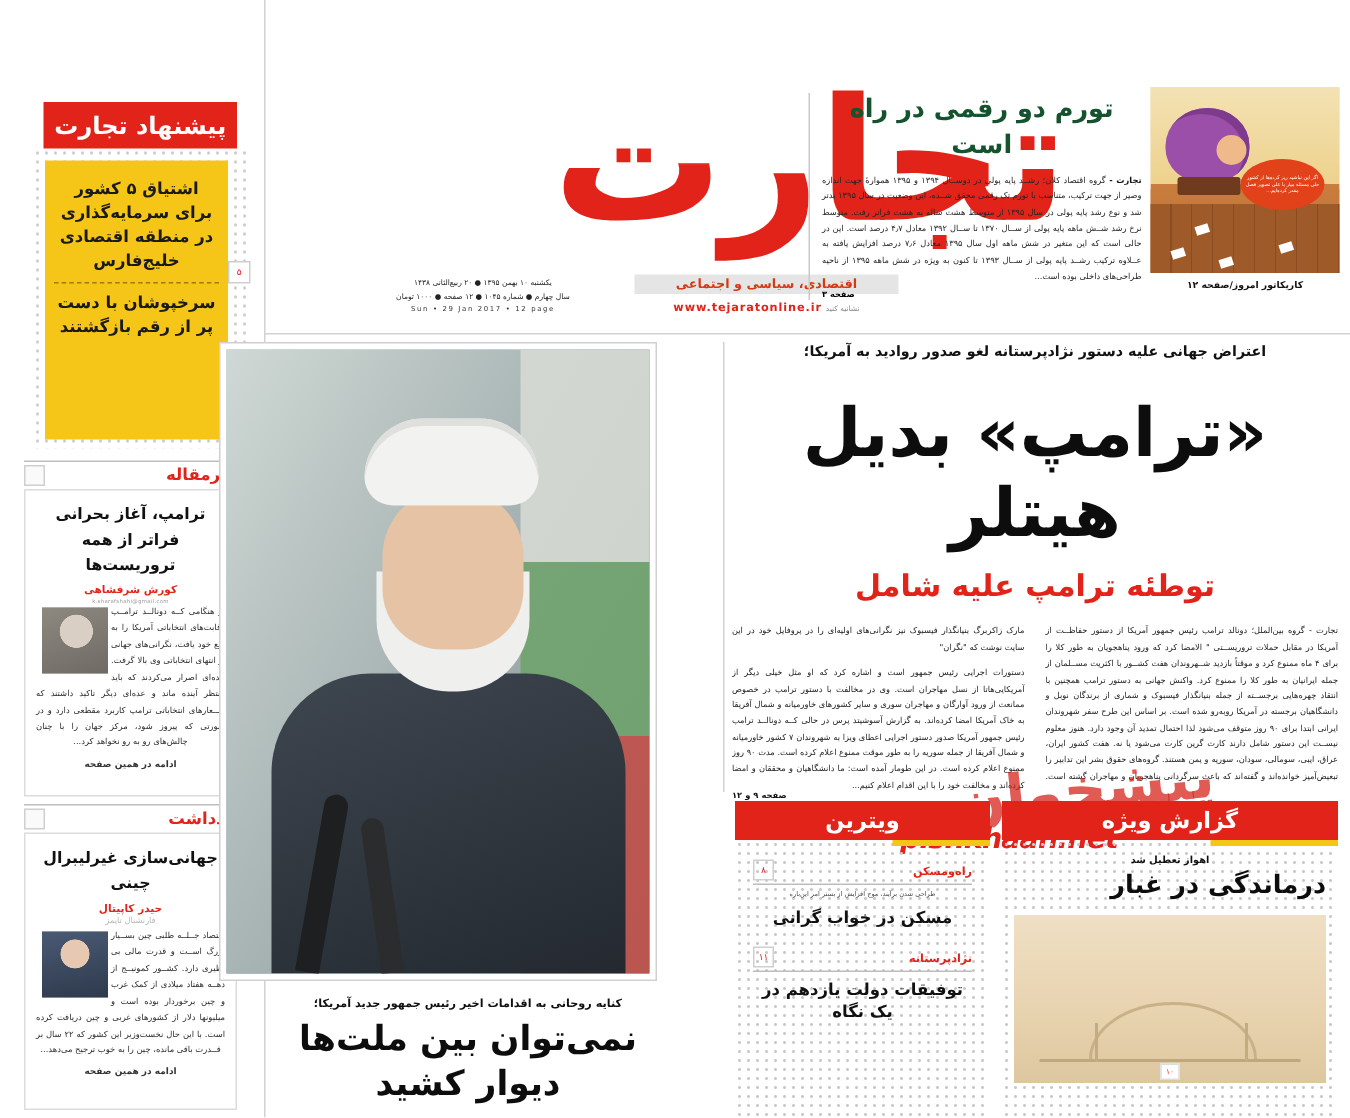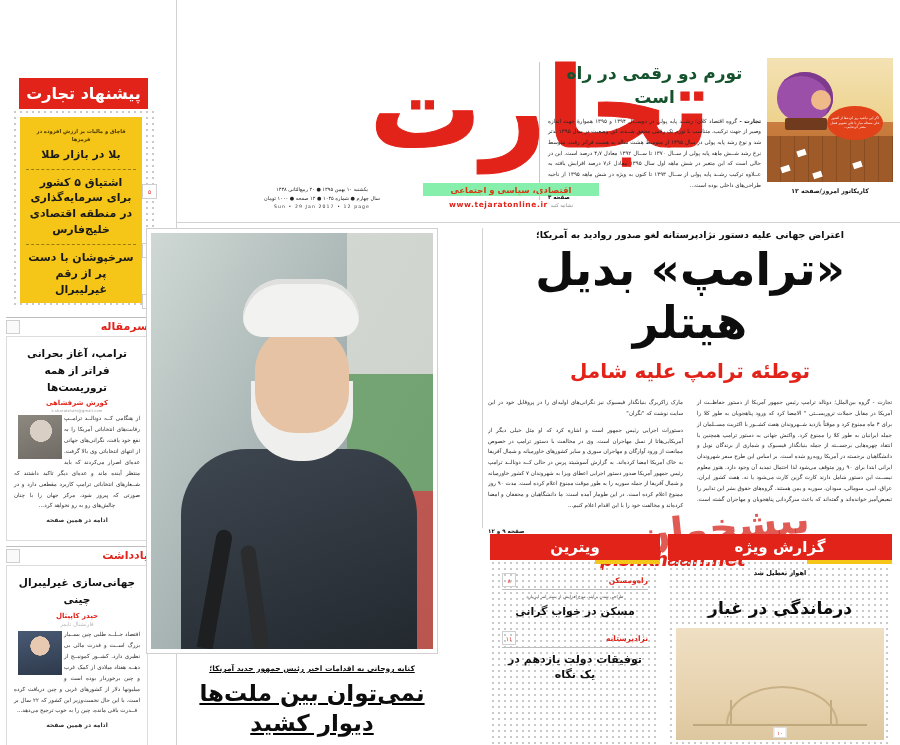--- a/index.html
+++ b/index.html
@@ -24,21 +24,21 @@
     background-image:radial-gradient(#c9c9c9 0.9px, transparent 1px);
     background-size:6px 6px;
   }
 
   
   .sidebar{
     position:absolute;top:0;left:0;
     width:176px;height:745px;
     border-left:0;
     box-sizing:border-box;
-    padding:16px;
+    padding:6px;
   }
   .sidebar-inner{position:relative;width:176px;height:745px;}
 
   .promo-head{
     position:absolute;top:62px;left:35px;
     width:129px;height:31px;
     background:#e2231a;
     color:#fff;
     display:flex;align-items:center;justify-content:center;
     font-size:16px;font-weight:bold;
@@ -142,21 +142,21 @@
   }
   .dateline{
     position:absolute;top:185px;left:82px;
     width:128px;text-align:center;
     font-size:5px;line-height:1.75;color:#222;
   }
   .dateline .lat{font-size:4.6px;letter-spacing:1.1px;color:#333;}
   .tagline{
     position:absolute;top:183px;left:247px;
     width:176px;height:13px;
-    background:#86efac;color:#d43a12;
+    background:#e5e5e5;color:#d43a12;
     font-size:8.5px;font-weight:bold;
     display:flex;align-items:center;justify-content:center;
   }
   .siteline{
     position:absolute;top:200px;left:243px;width:184px;
     text-align:center;font-size:7.5px;color:#e2231a;font-weight:bold;
     letter-spacing:.6px;
   }
   .siteline .note{color:#8a8a8a;font-size:5px;font-weight:normal;letter-spacing:0;}
 
@@ -213,40 +213,40 @@
   .cartoon-cap{
     text-align:center;font-size:6.2px;font-weight:bold;color:#111;margin-top:5px;
   }
 
   
   .headline-zone{
     position:absolute;top:228px;left:488px;width:404px;
   }
   .hl-kicker{
     font-size:9.5px;font-weight:bold;color:#111;text-align:center;line-height:1.5;
-    margin-bottom:1px;
+    margin-bottom:20px;
   }
   .hl-main{
     font-size:45px;font-weight:bold;color:#0d0d0d;text-align:center;line-height:1.18;
     letter-spacing:-1px;
   }
   .hl-sub{
     font-size:20px;font-weight:bold;color:#e2231a;text-align:center;margin-top:8px;line-height:1.4;
   }
   .hl-body{
     margin-top:12px;
     column-count:2;column-gap:14px;column-rule:0;
     font-size:5.5px;line-height:1.95;color:#242424;text-align:justify;
     height:150px;overflow:hidden;
   }
   .hl-pageref{position:absolute;top:300px;left:0;font-size:5.6px;font-weight:bold;color:#111;}
 
   
   .photo-col{
-    position:absolute;top:228px;left:186px;width:252px;text-decoration:underline;
+    position:absolute;top:228px;left:186px;width:252px;
   }
   .photo-frame{
     width:292px;height:426px;
     border:1px solid #d0d0d0;
     box-sizing:border-box;
     padding:4px;
     background:#fff;
   }
   .photo{
     width:100%;height:100%;
@@ -324,22 +324,22 @@
   .vit-cat{color:#e2231a;font-size:7.5px;font-weight:bold;}
   .vit-num{
     width:12px;height:12px;border:1px solid #cfcfcf;color:#e2231a;font-size:6px;
     display:flex;align-items:center;justify-content:center;margin-right:auto;
   }
   .vit-kicker{font-size:4.4px;color:#4a4a4a;text-align:center;line-height:1.5;margin-bottom:3px;}
   .vit-title{font-size:11px;font-weight:bold;color:#111;text-align:center;line-height:1.4;}
 
   .gz{left:668px;top:534px;width:224px;}
   .gz .panel-body{height:185px;}
-  .gz-kicker{font-size:6.5px;font-weight:bold;text-align:center;color:#111;margin-bottom:20px;}
-  .gz-title{font-size:17px;font-weight:bold;text-align:center;color:#0d0d0d;line-height:1.3;margin-bottom:9px;}
+  .gz-kicker{font-size:6.5px;font-weight:bold;text-align:center;color:#111;margin-bottom:2px;}
+  .gz-title{font-size:17px;font-weight:bold;color:#0d0d0d;line-height:1.3;margin-bottom:9px;}
   .gz-photo{
     width:100%;height:112px;position:relative;overflow:hidden;
     background:linear-gradient(180deg,#efdfc3 0%,#e7d2ae 62%,#dcc79f 100%);
   }
   .gz-bridge{
     position:absolute;bottom:16px;left:24%;width:52%;height:36px;
     border:2px solid #c9b187;border-bottom:0;border-radius:50% 50% 0 0 / 100% 100% 0 0;
   }
   .gz-deck{position:absolute;bottom:14px;left:8%;width:84%;height:2px;background:#c0a87e;}
   .gz-pylon{position:absolute;bottom:14px;width:2px;height:26px;background:#c4ac82;}
@@ -377,31 +377,27 @@
 
   <div class="sidebar">
     <div class="sidebar-inner">
 
       <div class="promo-head rtl">پیشنهاد تجارت</div>
 
       <div class="promo-dots dotted-frame"></div>
 
       <div class="promo-box rtl">
 
-        <div class="promo-item">
-          <div class="promo-kicker">قاچاق و مالیات بر ارزش افزوده در قرمز‌ها</div>
-          <div class="promo-title">بلا در بازار طلا</div>
-        </div>
 
         <div class="promo-item">
           <div class="promo-title">اشتیاق ۵ کشور برای سرمایه‌گذاری در منطقه اقتصادی خلیج‌فارس</div>
         </div>
 
         <div class="promo-item">
-          <div class="promo-title">سرخپوشان با دست پر از رقم غیرلیبرال</div>
+          <div class="promo-title">سرخپوشان با دست پر از رقم بازگشتند</div>
         </div>
 
       </div>
 
       <div class="pagebadge" style="top:168px;left:158px">۵</div>
       <div class="pagebadge" style="top:227px;left:158px">۷</div>
       <div class="pagebadge" style="top:278px;left:158px">۶</div>
 
       <div class="sec-label rtl" style="top:301px">
         <span class="sq"></span>

